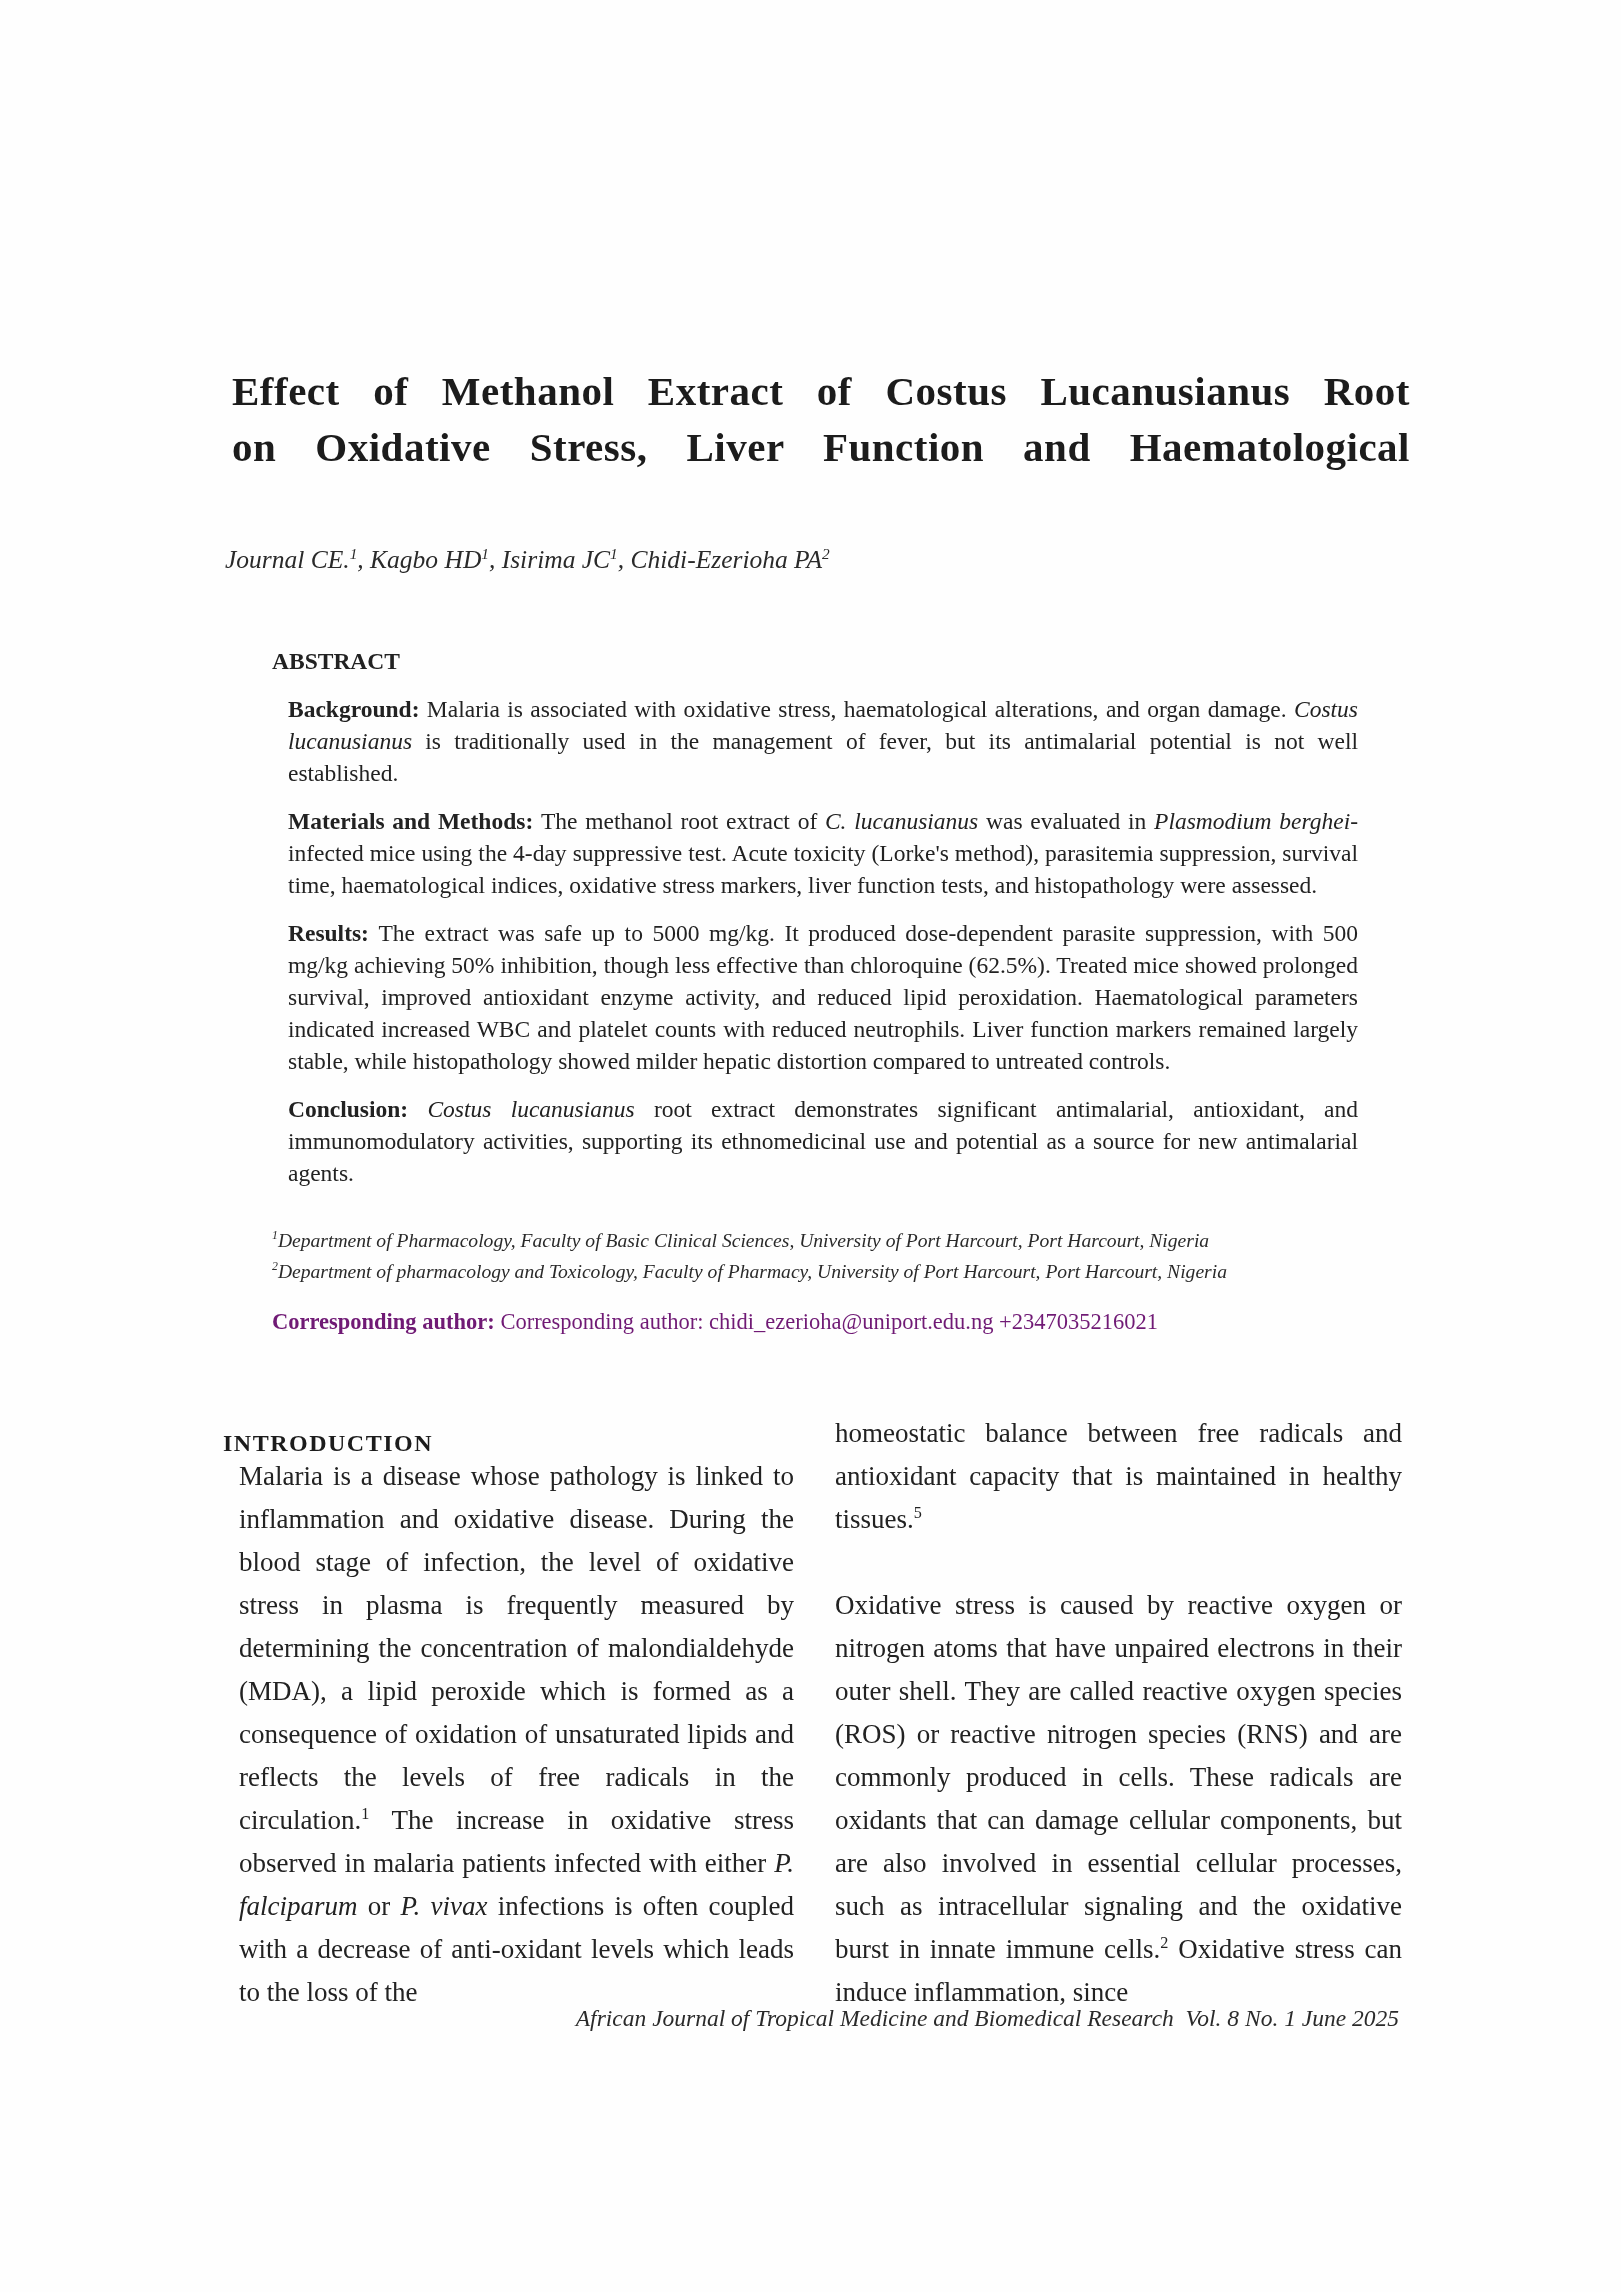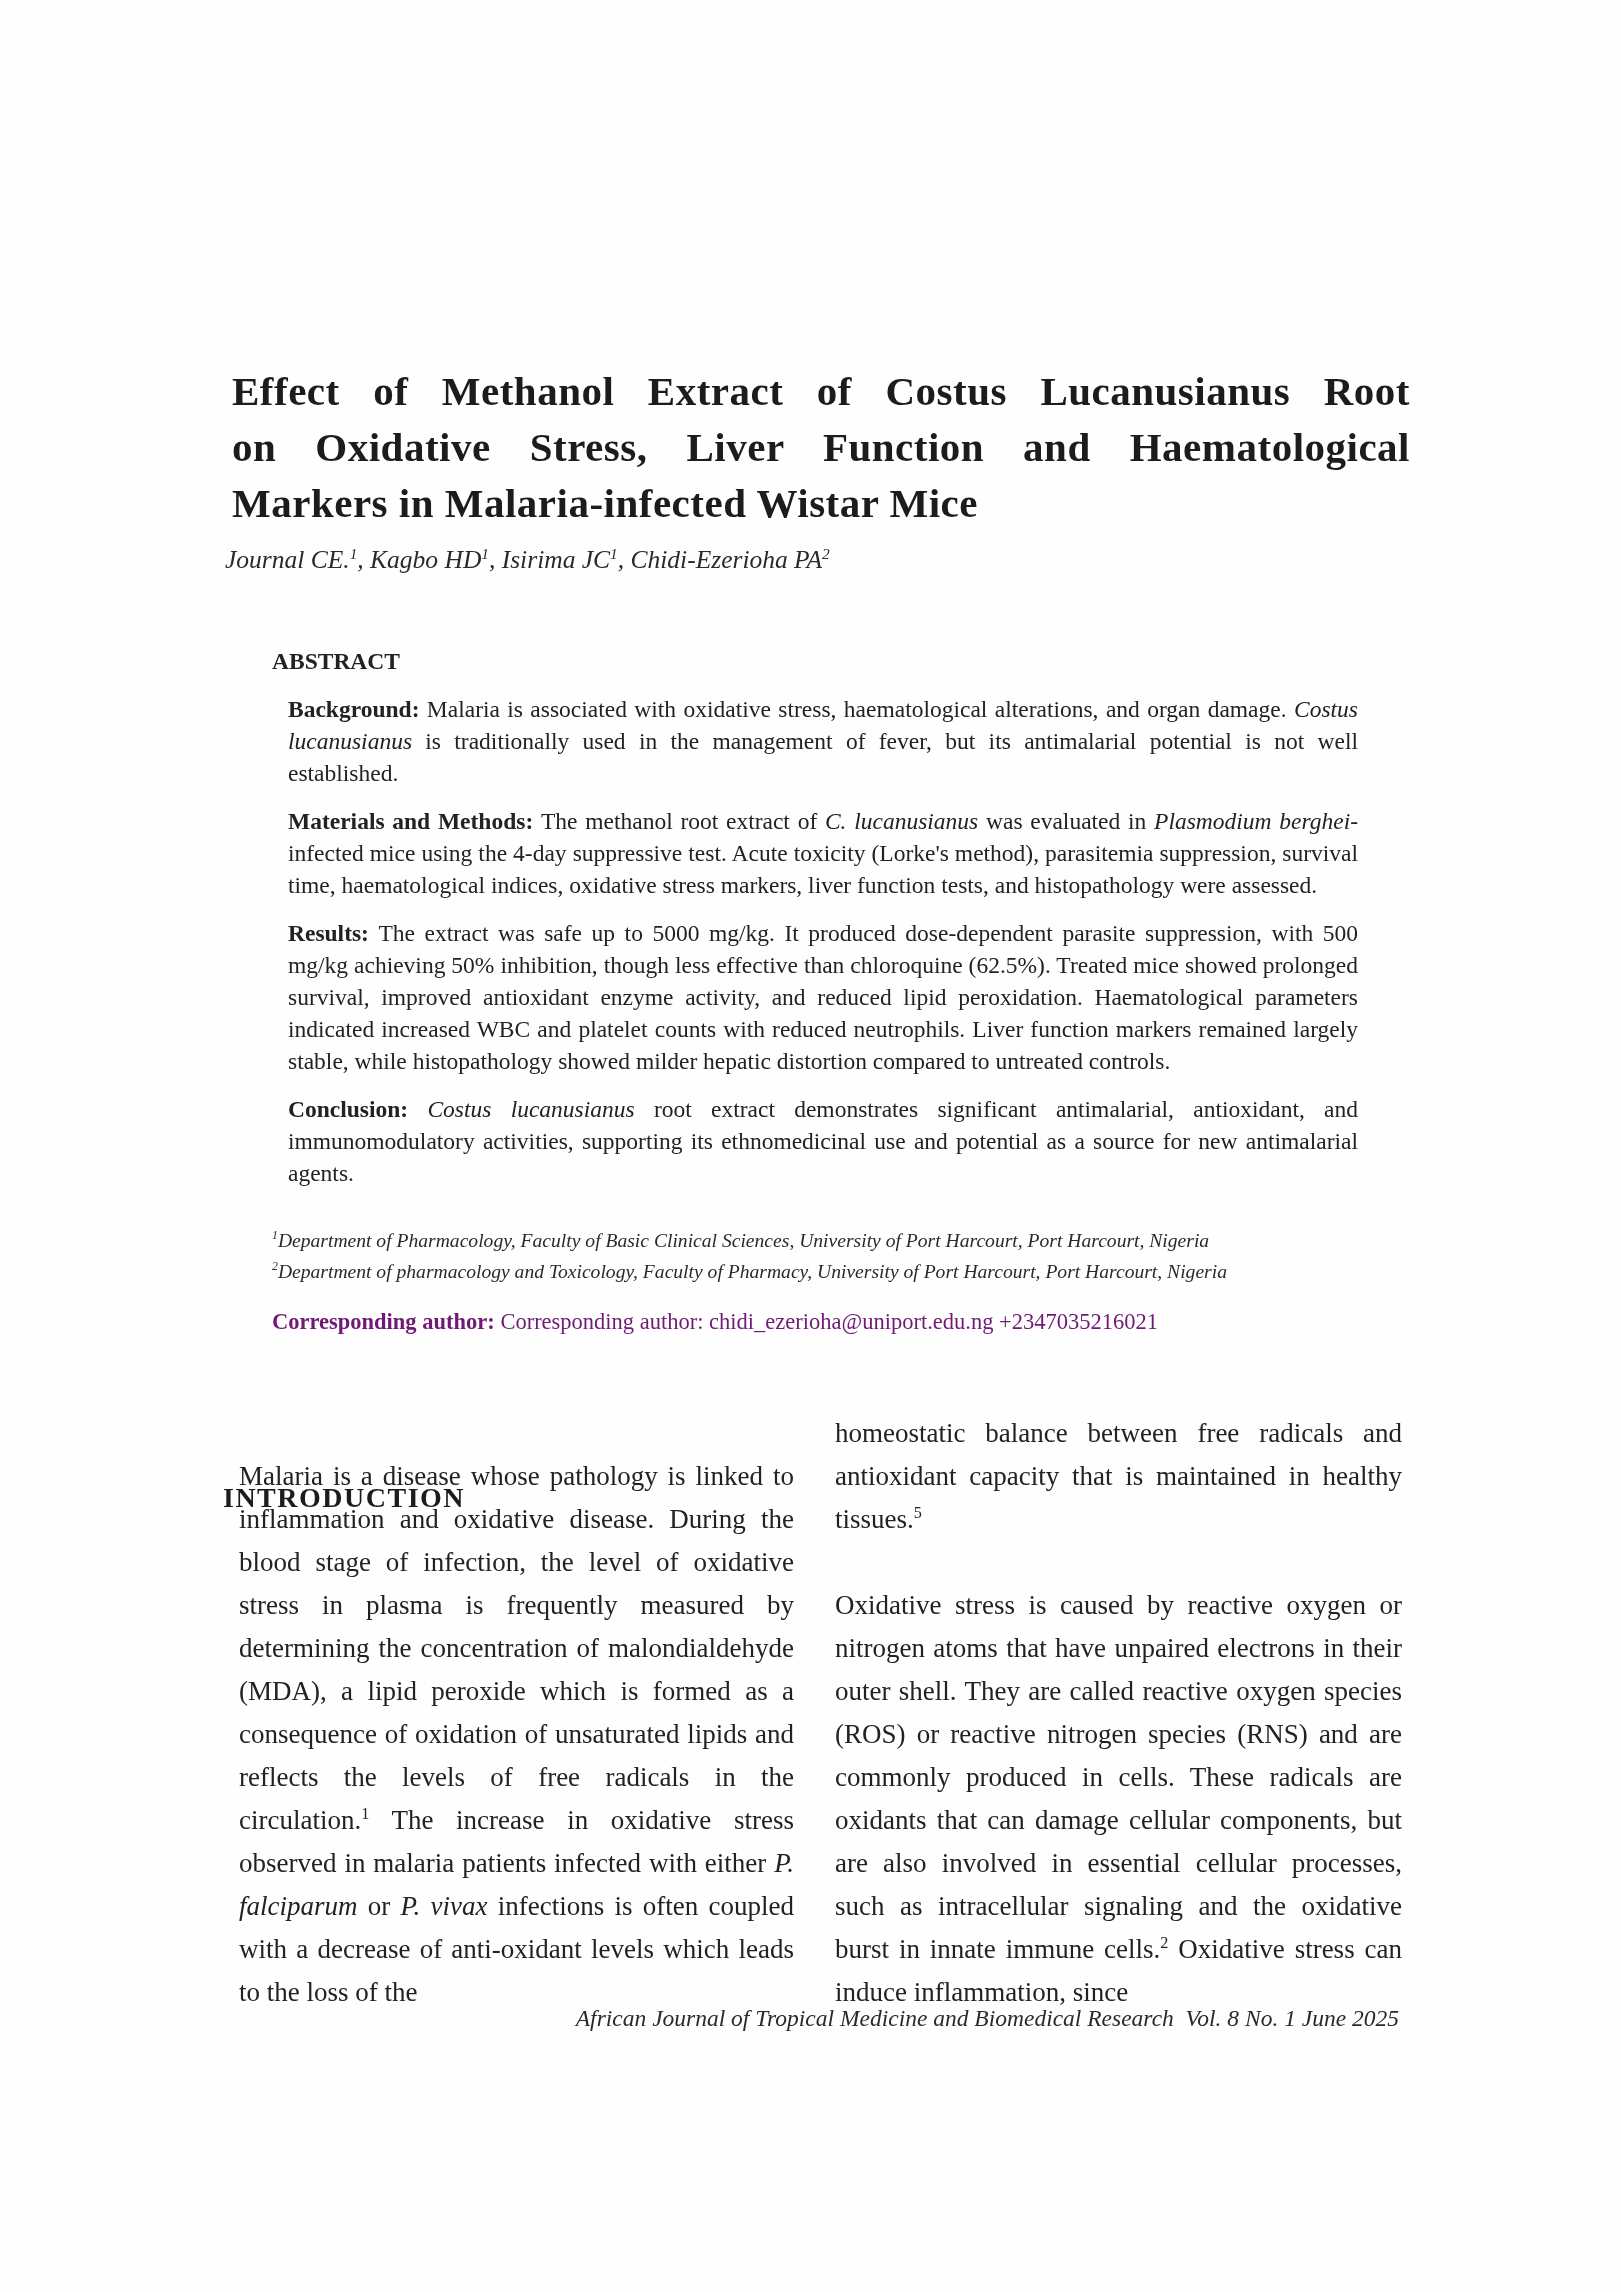--- a/index.html
+++ b/index.html
@@ -39,22 +39,22 @@
     font-size:19.6px;font-style:italic;line-height:31px;color:#2a2a2a;
   }
   .affiliation-line{margin:0;}
 
   .corresponding-line{
     position:absolute;left:272px;top:1309px;width:1127px;
     font-size:22.5px;color:#701a75;
   }
 
   .intro-heading{
-    position:absolute;left:223px;top:1482px;
-    font-size:28px;font-weight:bold;letter-spacing:1.5px;color:#1c1c1c;
+    position:absolute;left:223px;top:1430px;
+    font-size:24px;font-weight:bold;letter-spacing:1.5px;color:#1c1c1c;
   }
   .col{
     position:absolute;width:555px;
     font-size:27px;line-height:43px;text-align:justify;color:#222;
   }
   .col p{margin:0;}
   .col-left{left:239px;top:1455px;}
   .col-right{left:835px;top:1412px;width:567px;}
   .col-right p + p{margin-top:43px;}
 
@@ -66,21 +66,20 @@
   }
 </style>
 </head>
 <body>
 
 <div class="page">
 
   <div class="title-block">
     <div class="title-line just">Effect of Methanol Extract of Costus Lucanusianus Root</div>
     <div class="title-line just">on Oxidative Stress, Liver Function and Haematological</div>
-    <div class="title-line">Markers in Malaria-infected Wistar Mice</div>
   </div>
 
   <div class="authors-line"><span>Journal CE.</span><sup>1</sup><span>, Kagbo HD</span><sup>1</sup><span>, Isirima JC</span><sup>1</sup><span>, Chidi-Ezerioha PA</span><sup>2</sup></div>
 
   <div class="abstract-block">
     <div class="abstract-heading">ABSTRACT</div>
     <p><span class="b">Background: </span><span>Malaria is associated with oxidative stress, haematological alterations, and organ damage. </span><span class="i">Costus lucanusianus</span><span> is traditionally used in the management of fever, but its antimalarial potential is not well established.</span></p>
     <p><span class="b">Materials and Methods: </span><span>The methanol root extract of </span><span class="i">C. lucanusianus</span><span> was evaluated in </span><span class="i">Plasmodium berghei</span><span>-infected mice using the 4-day suppressive test. Acute toxicity (Lorke's method), parasitemia suppression, survival time, haematological indices, oxidative stress markers, liver function tests, and histopathology were assessed.</span></p>
     <p><span class="b">Results: </span><span>The extract was safe up to 5000 mg/kg. It produced dose-dependent parasite suppression, with 500 mg/kg achieving 50% inhibition, though less effective than chloroquine (62.5%). Treated mice showed prolonged survival, improved antioxidant enzyme activity, and reduced lipid peroxidation. Haematological parameters indicated increased WBC and platelet counts with reduced neutrophils. Liver function markers remained largely stable, while histopathology showed milder hepatic distortion compared to untreated controls.</span></p>
     <p><span class="b">Conclusion: </span><span class="i">Costus lucanusianus</span><span> root extract demonstrates significant antimalarial, antioxidant, and immunomodulatory activities, supporting its ethnomedicinal use and potential as a source for new antimalarial agents.</span></p>

